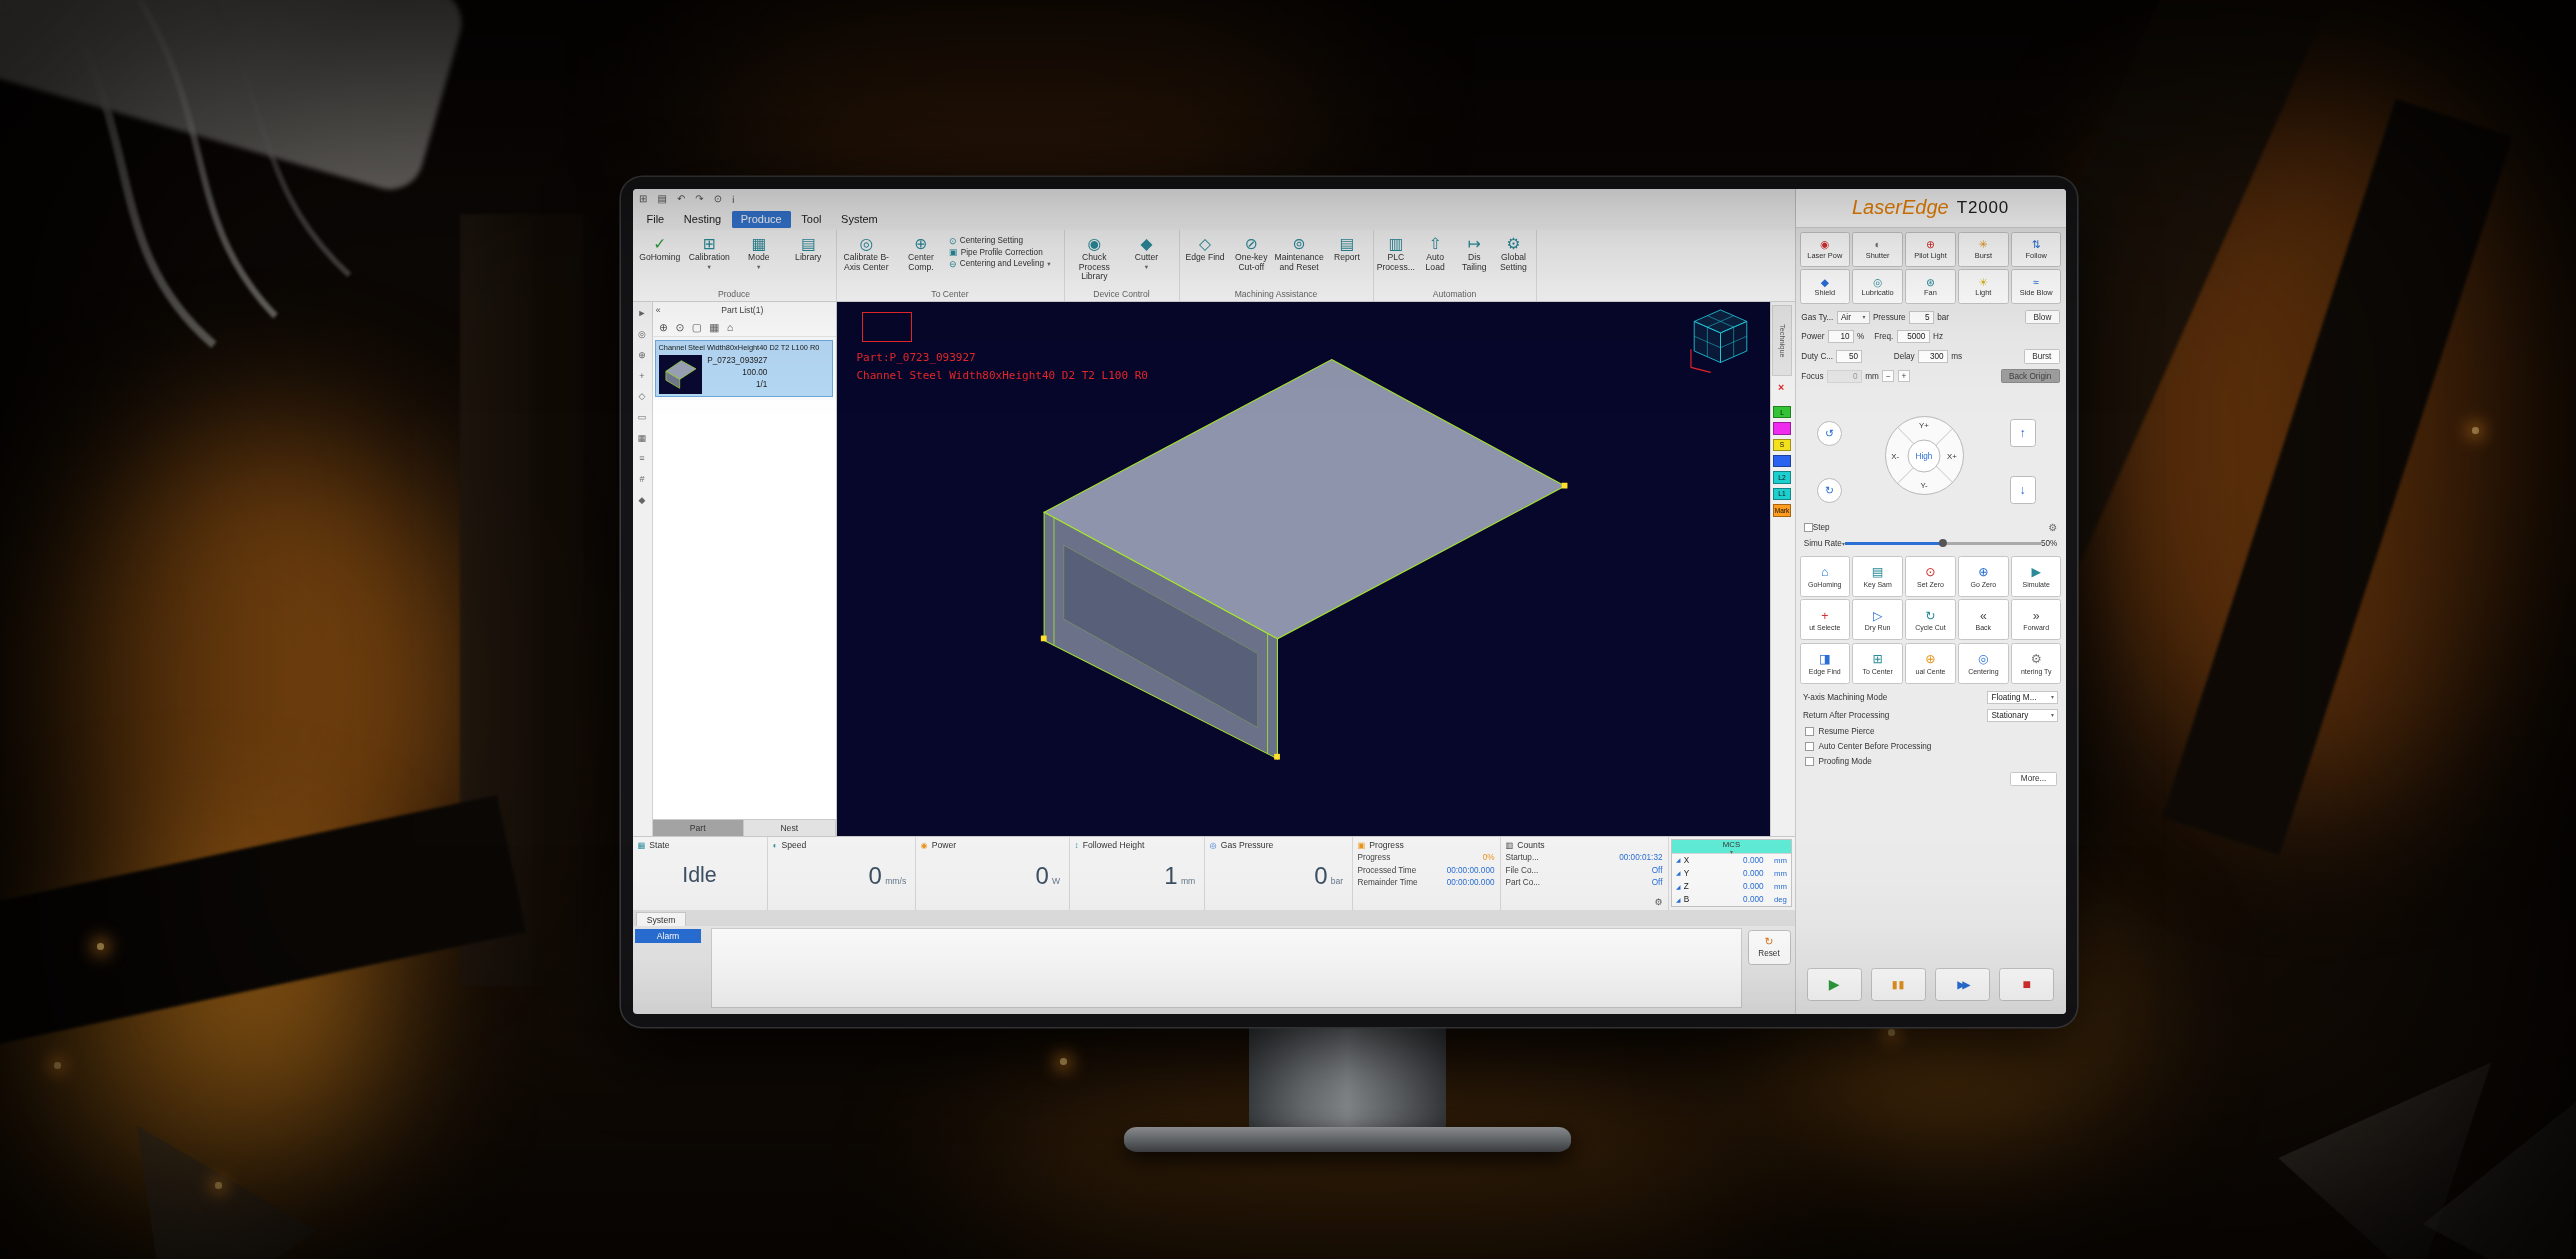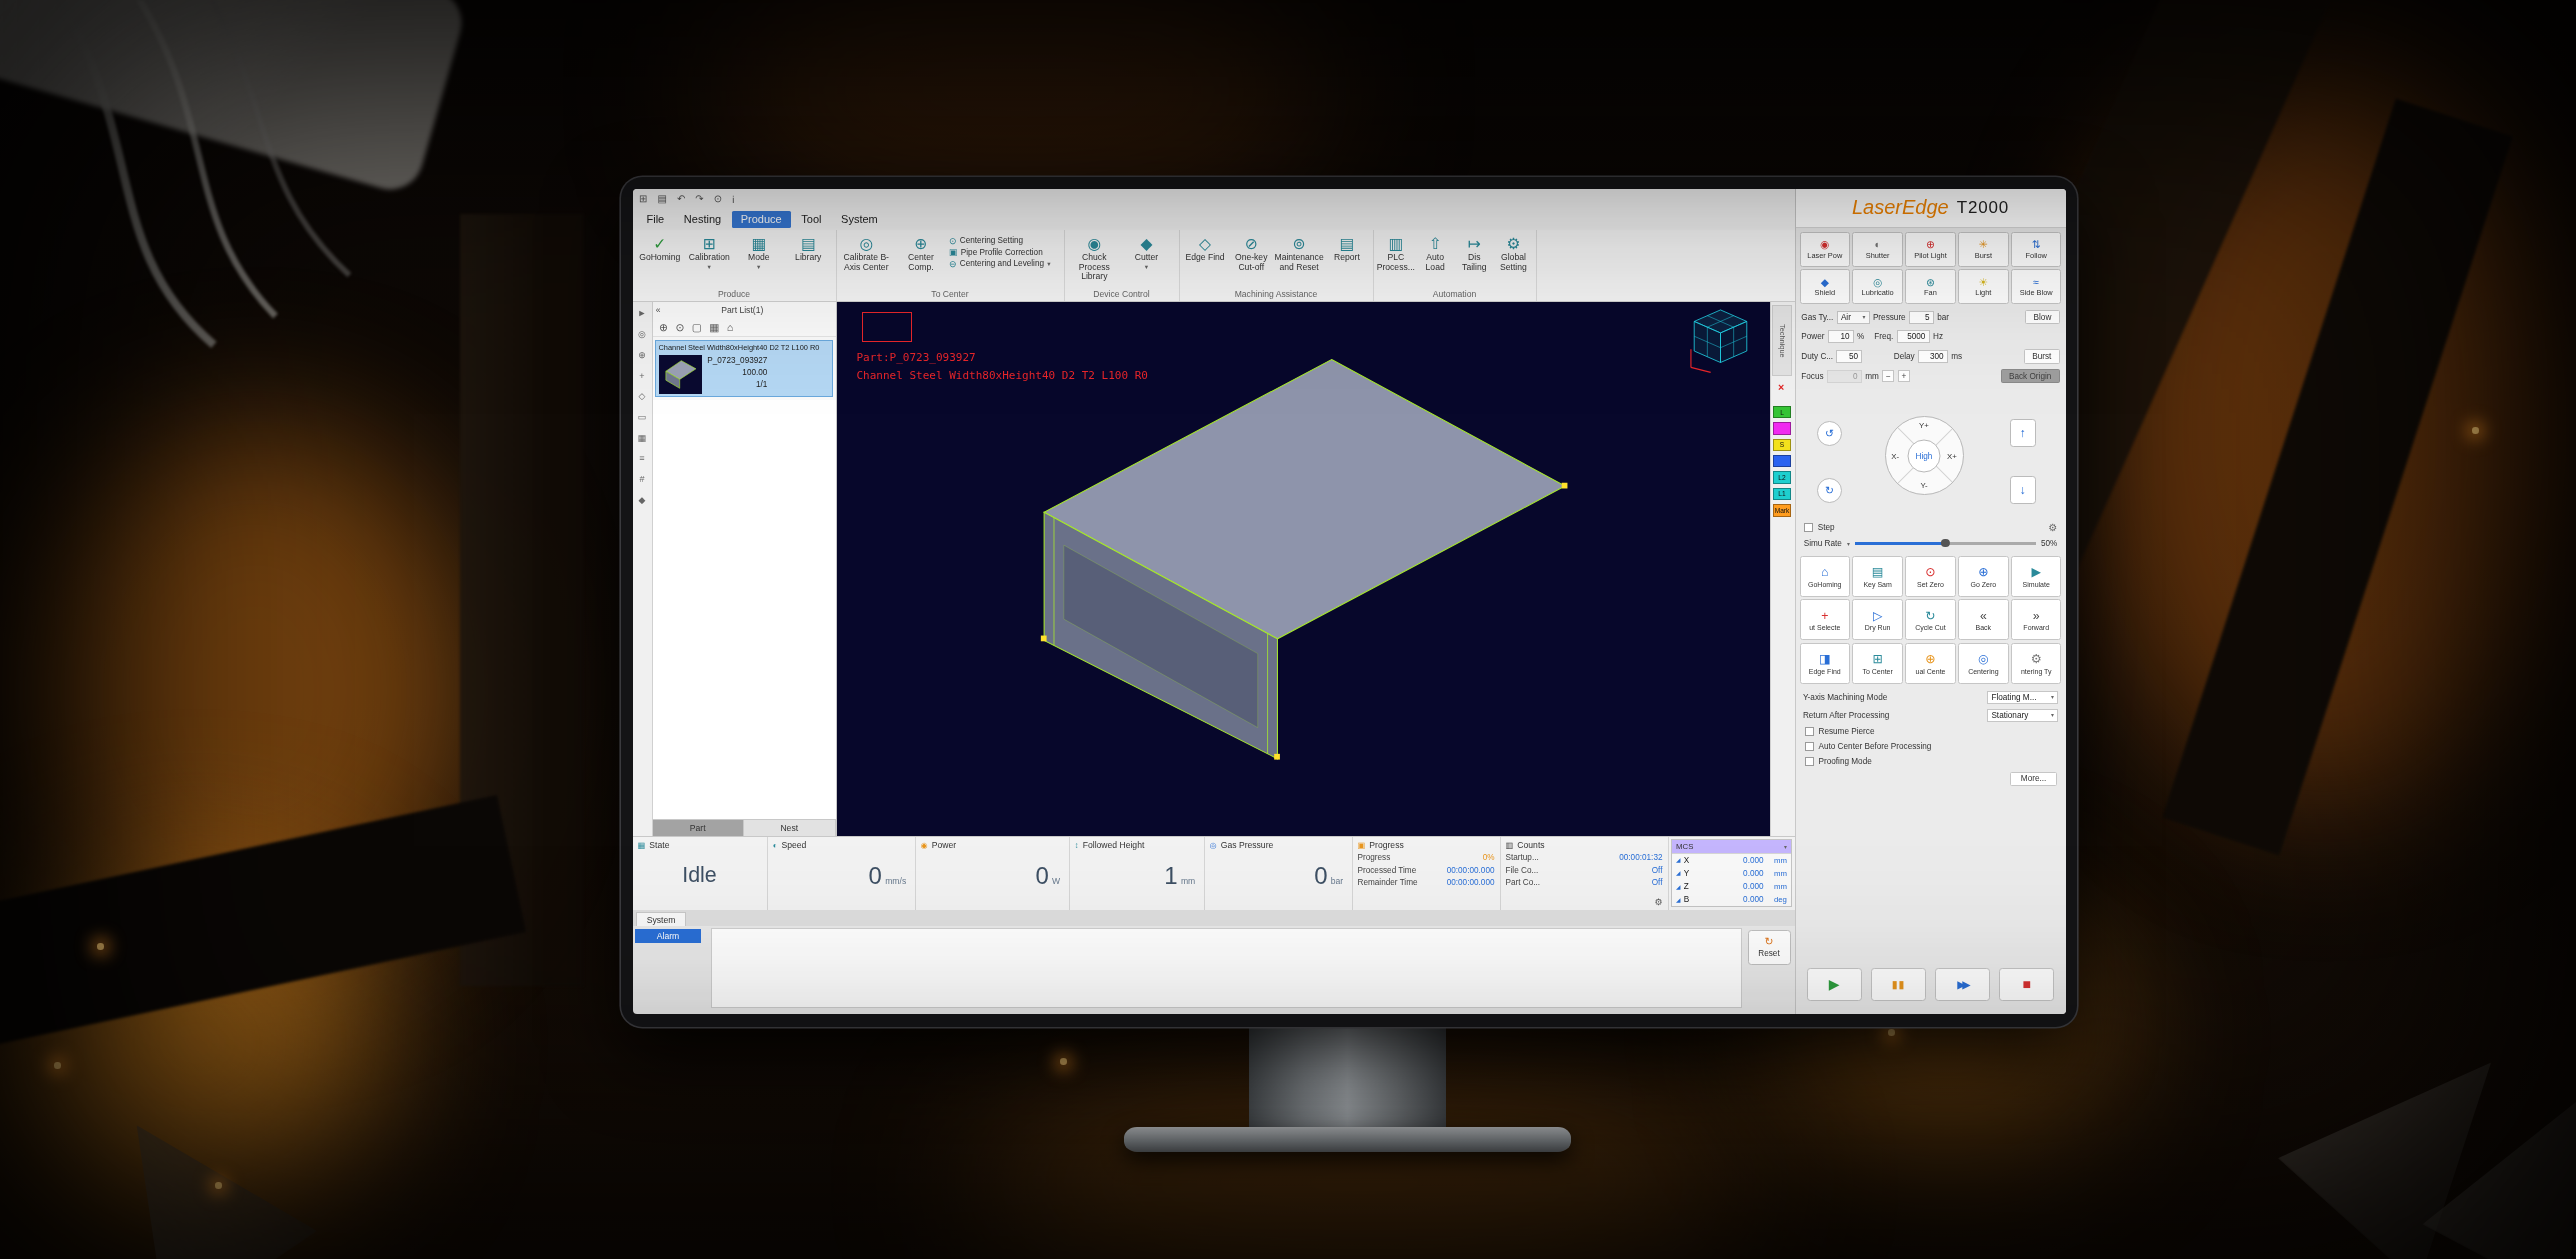--- a/index.html
+++ b/index.html
@@ -86,21 +86,21 @@
   .tic{font-size:8.2px;}
   .sb-state-val{font-size:21.4px;color:#3d4f63;text-align:center;margin-top:13px;}
   .sb-num{display:flex;align-items:baseline;justify-content:flex-end;gap:3.3px;margin-top:11.5px;padding-right:3.3px;}
   .sb-big{font-size:24px;color:#3d4f63;}
   .sb-unit{font-size:8.6px;color:#66788c;}
   .kv{display:flex;justify-content:space-between;font-size:8.2px;margin-top:3.3px;}
   .kv .k{color:#444;} .kv .v{color:#2a6fd6;} .kv .v.orange{color:#e8951d;}
   .sb-gear{position:absolute;right:5px;bottom:3.3px;font-size:9px;color:#555;}
   .mcs-sec{flex:1;padding:2.5px;border-right:none;}
   .mcs-box{height:100%;border:0.8px solid #c4c4c4;background:#f8f8f8;display:flex;flex-direction:column;box-sizing:border-box;}
-  .mcs-head{height:12.3px;background:#c4b5fd;font-size:7.8px;color:#333;display:flex;align-items:center;justify-content:space-between;padding:0 4.1px;border-bottom:0.8px solid #d5d5d5;}
+  .mcs-head{height:12.3px;background:#5eead4;font-size:7.8px;color:#333;display:flex;align-items:center;justify-content:space-between;padding:0 4.1px;border-bottom:0.8px solid #d5d5d5;flex-direction:column;}
   .mcs-row{display:flex;align-items:center;gap:3.3px;padding:0 4.1px;flex:1;font-size:8.2px;}
   .ax-ic{color:#2a6fd6;font-size:5.8px;}
   .ax-l{width:9px;color:#222;}
   .ax-v{margin-left:auto;color:#2a6fd6;}
   .ax-u{width:20px;text-align:right;color:#2a6fd6;font-size:7.8px;}
   
   .syslog{height:100px;background:#e9e9e9;display:flex;flex-direction:column;box-sizing:border-box;}
   .sys-tabrow{height:16.4px;display:flex;align-items:flex-end;padding-left:3.3px;background:#dedede;}
   .sys-tab{font-size:8.6px;color:#333;background:#f8f8f8;border:0.8px solid #c8c8c8;border-bottom:none;padding:1.6px 10px;}
   .sys-body{flex:1;display:flex;}
@@ -132,21 +132,21 @@
   .dpad{position:absolute;left:89px;top:30px;width:79px;height:79px;border-radius:50%;background:#fafafa;border:0.8px solid #b8b8b8;box-sizing:border-box;overflow:hidden;}
   .dpad::before,.dpad::after{content:"";position:absolute;left:39px;top:-5px;bottom:-5px;width:0.8px;background:#d2d2d2;}
   .dpad::before{transform:rotate(45deg);} .dpad::after{transform:rotate(-45deg);}
   .dpad-lbl{position:absolute;font-size:7.8px;color:#333;z-index:2;}
   .dl-up{top:4.1px;left:50%;transform:translateX(-50%);}
   .dl-down{bottom:4.1px;left:50%;transform:translateX(-50%);}
   .dl-left{left:5.8px;top:50%;transform:translateY(-50%);}
   .dl-right{right:5.8px;top:50%;transform:translateY(-50%);}
   .dpad-center{position:absolute;left:50%;top:50%;transform:translate(-50%,-50%);width:33px;height:33px;border-radius:50%;background:#fff;border:0.8px solid #b8b8b8;display:flex;align-items:center;justify-content:center;font-size:8.2px;color:#2a6fd6;z-index:3;box-sizing:border-box;}
   .z-btn{position:absolute;width:26px;height:28px;background:#fff;border:0.8px solid #bbb;border-radius:3.3px;display:flex;align-items:center;justify-content:center;font-size:12.3px;font-weight:bold;color:#2a6fd6;box-sizing:border-box;}
-  .step-row,.simu-row{display:flex;align-items:center;gap:5px;padding:0 8.2px;font-size:8.2px;color:#333;height:16.4px;flex:none;}
+  .step-row,.simu-row{display:flex;align-items:center;padding:0 8.2px;font-size:8.2px;color:#333;height:16.4px;flex:none;}
   .cb{width:9px;height:9px;border:0.8px solid #9a9a9a;background:#fff;box-sizing:border-box;flex:none;}
   .slider{flex:1;height:2.5px;background:#aaa;position:relative;}
   .slider-fill{width:50%;height:100%;background:#2a6fd6;}
   .slider-knob{position:absolute;left:50%;top:-3.3px;width:8.2px;height:8.2px;border-radius:50%;background:#555;transform:translateX(-50%);}
   .act-grid{display:grid;grid-template-columns:repeat(5,1fr);gap:2.5px;padding:4.1px;}
   .act-btn{background:#fff;border:0.8px solid #c6c6c6;border-radius:2.5px;height:39px;display:flex;flex-direction:column;align-items:center;justify-content:center;gap:1.6px;font-size:7px;color:#333;overflow:hidden;white-space:nowrap;}
   .aic{font-size:12.3px;height:14px;line-height:14px;}
   .mode-row{display:flex;align-items:center;justify-content:space-between;padding:0 7.4px;font-size:8.2px;height:18px;color:#333;flex:none;}
   .mode-row .pfield{width:71px;}
   .chk-row{display:flex;align-items:center;gap:5px;padding:0 9px;height:15px;font-size:8.2px;color:#333;flex:none;}

